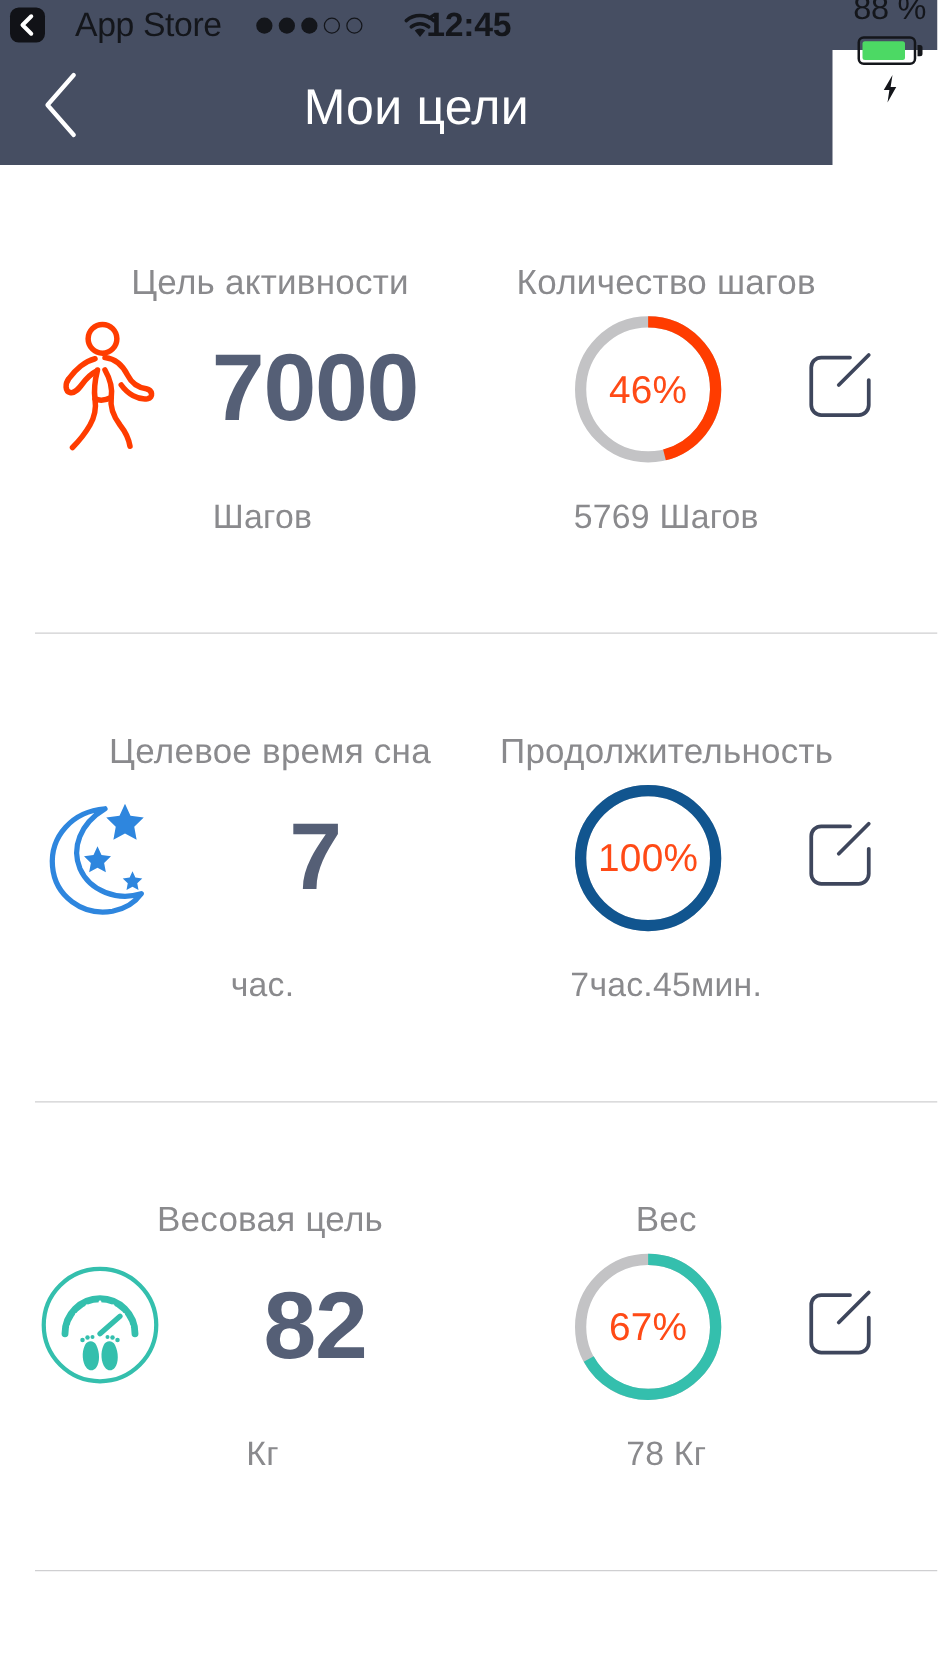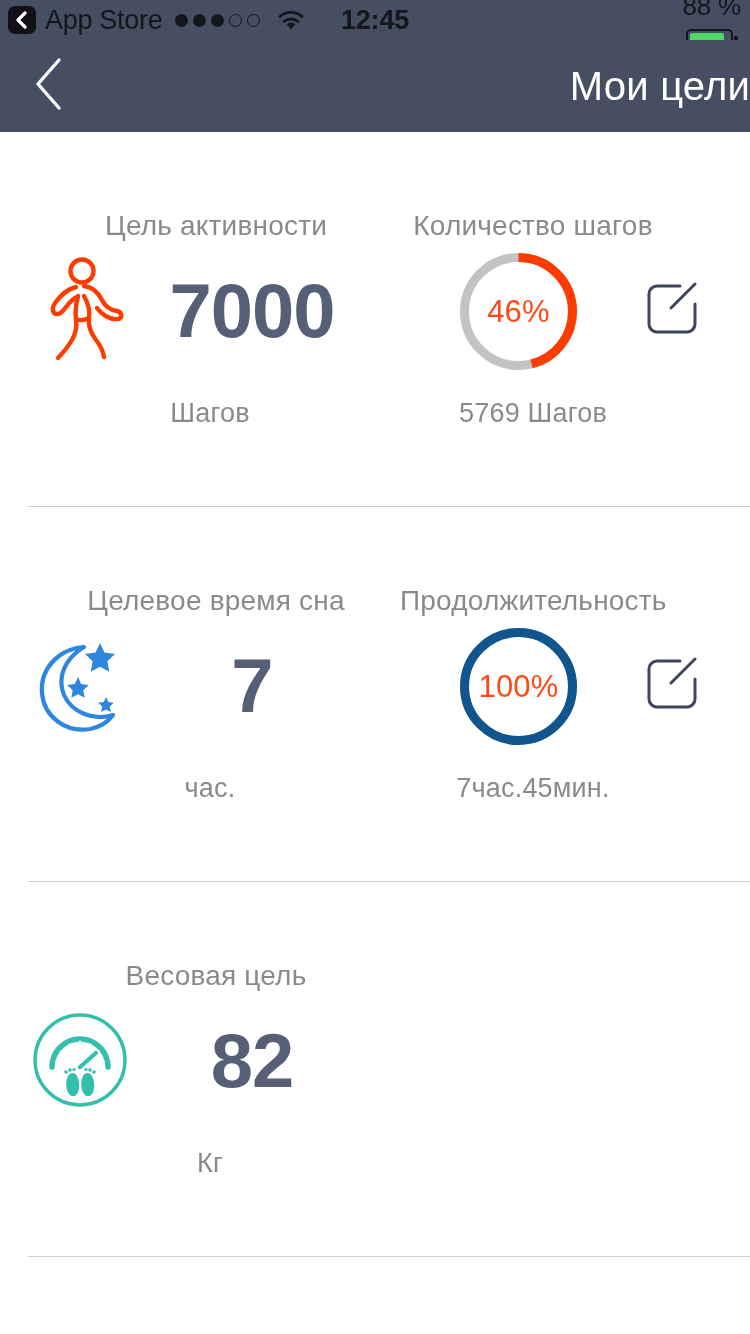--- a/index.html
+++ b/index.html
@@ -10,21 +10,21 @@
     overflow: hidden;
   }
   .phone { position: relative; width: 750px; height: 1334px; background: #fff; }
 
   
   .statusbar {
     position: absolute; top: 0; left: 0; width: 750px; height: 40px;
     background: #464E62; color: #0f1013;
     display: flex; align-items: center;
   }
-  .sb-left { display: flex; align-items: center; padding-left: 8px; gap: 9px; }
+  .sb-left { display: flex; align-items: center; padding-left: 8px; gap: 24px; }
   .sb-backbox {
     width: 28px; height: 28px; border-radius: 7px; background: #111217;
     display: flex; align-items: center; justify-content: center;
   }
   .sb-backbox svg { display:block; }
   .sb-carrier { font-size: 27px; color: #14161b; letter-spacing: -0.3px; line-height: 1; }
   .sb-dots { display: flex; align-items: center; gap: 5px; margin-left: 4px; }
   .dot { width: 13px; height: 13px; border-radius: 50%; }
   .dot.filled { background: #14161b; }
   .dot.empty { background: transparent; border: 1.6px solid #14161b; }
@@ -43,22 +43,22 @@
     padding: 2px; display: flex; align-items: stretch;
   }
   .batt-fill { height: 100%; background: #4CD964; border-radius: 2px; }
   .batt-nub {
     width: 4px; height: 9px; background: #14161b;
     border-radius: 0 2px 2px 0; margin-left: 1.5px;
   }
 
   
   .navbar {
-    position: absolute; top: 40px; left: 0; width: 750px; height: 92px;
-    background: #464E62; display: flex; align-items: center; justify-content: flex-end;
+    position: absolute; top: 40px; left: 0; width: 666px; height: 92px;
+    background: #464E62; display: flex; align-items: center; justify-content: center;
   }
   .nav-back {
     position: absolute; left: 14px; top: 0; bottom: 0;
     width: 70px; display: flex; align-items: center; justify-content: center;
     cursor: pointer;
   }
   .nav-title {
     color: #ffffff; font-size: 40px; font-weight: normal; letter-spacing: 0.2px;
   }
 
@@ -285,17 +285,36 @@
               <circle cx="56" cy="59.5" r="1.6"></circle>
                 <circle cx="60" cy="60" r="1.8"></circle>
                 <circle cx="64" cy="62" r="1.8"></circle>
             </g>
           </svg>
         </div>
         <div class="big-num">82</div>
         <div class="unit">Кг</div>
       </div>
 
+      <div class="col-right">
+        <div class="cap">Вес</div>
+        <div class="donut">
+          <svg width="123" height="123" viewBox="0 0 123 123">
+            <circle cx="61.5" cy="61.5" r="54" fill="none" stroke="#C3C3C5" stroke-width="9"></circle>
+            <circle cx="61.5" cy="61.5" r="54" fill="none" stroke="#34BFAD" stroke-width="9" stroke-dasharray="227.3 112" transform="rotate(-90 61.5 61.5)"></circle>
+          </svg>
+          <div class="pct">67%</div>
+        </div>
+        <div class="unit">78 Кг</div>
+        <div class="edit-btn">
+          <span>
+            <svg width="58" height="58" viewBox="0 0 58 58">
+              <path d="M37 6 H14 a8 8 0 0 0 -8 8 v30 a8 8 0 0 0 8 8 h30 a8 8 0 0 0 8 -8 V24" fill="none" stroke="#3E465C" stroke-width="3" stroke-linecap="round" stroke-linejoin="round"></path>
+              <path d="M28 28 L52 4" fill="none" stroke="#3E465C" stroke-width="3" stroke-linecap="round"></path>
+            </svg>
+          </span>
+        </div>
+      </div>
       <div class="sep"></div>
     </div>
 
   </div>
 </div>
 
 </body></html>

